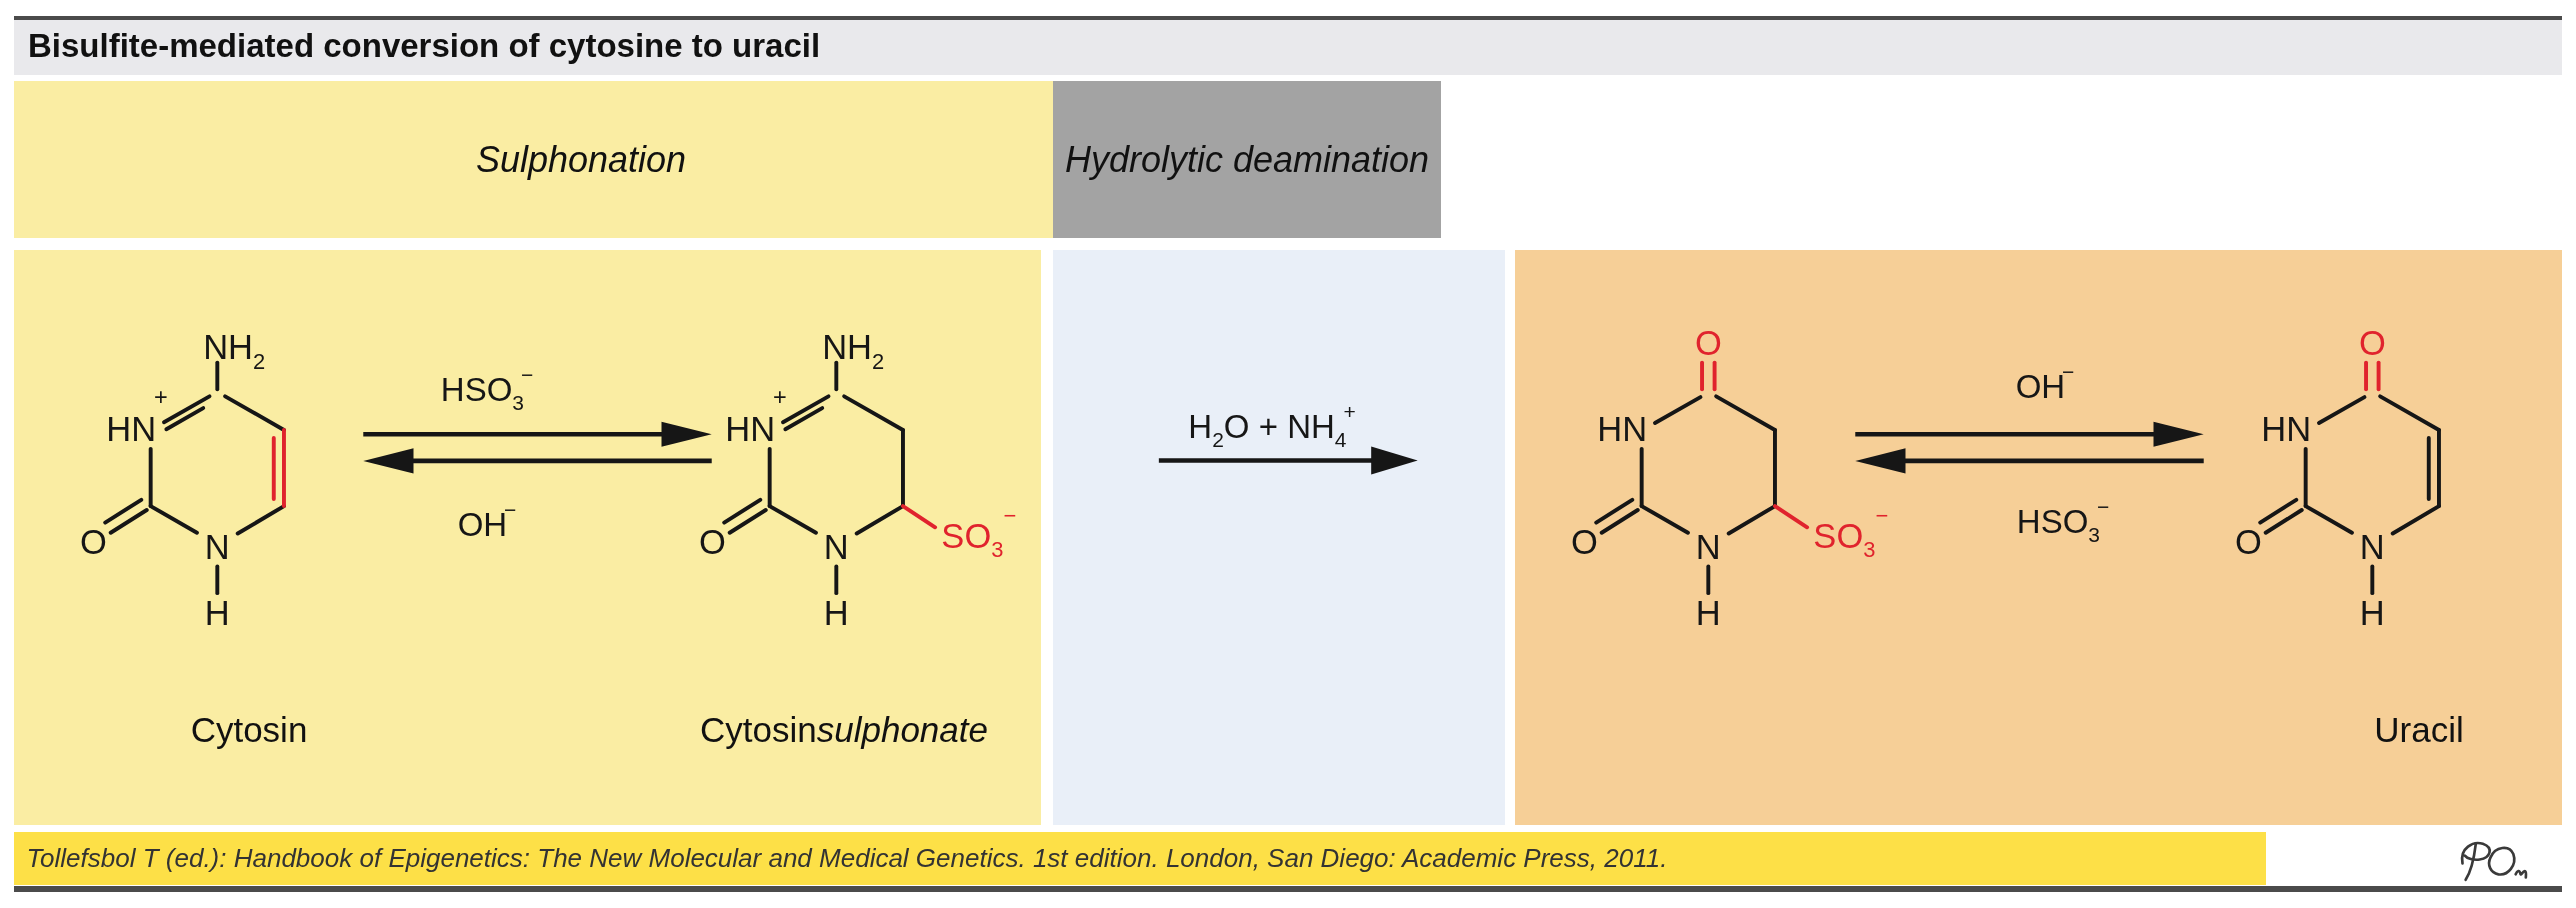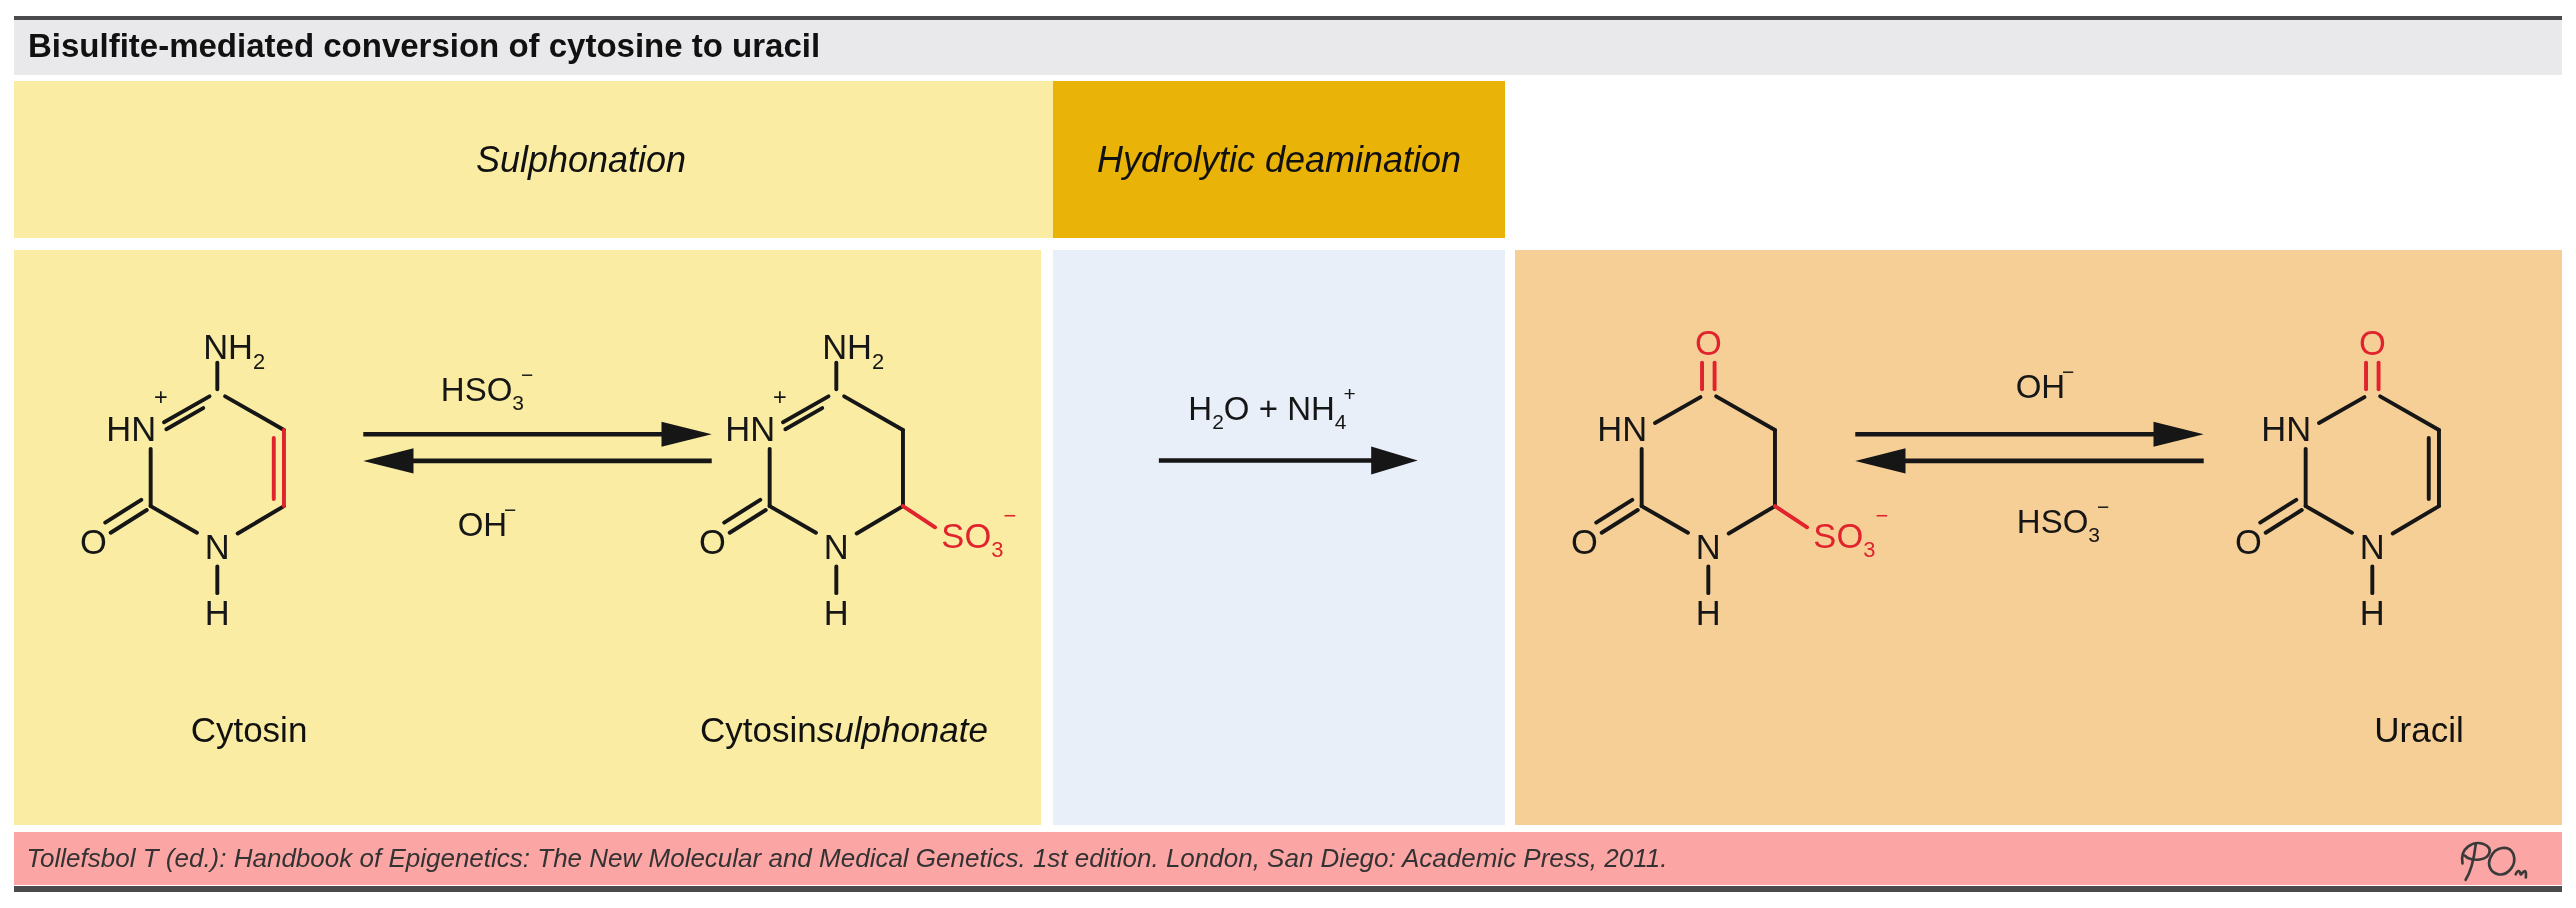--- a/index.html
+++ b/index.html
@@ -21,40 +21,40 @@
   svg.mol{position:absolute;overflow:visible;}
   svg.mol line{stroke:#161616;stroke-width:5;stroke-linecap:round;}
   svg.mol line.red{stroke:#E0232D;}
   .atom{font-size:44px;fill:#161616;font-family:"Liberation Sans",sans-serif;}
   .atom.red{fill:#E0232D;}
   .tsub{font-size:28px;}
   .plus{font-size:30px;}
   svg.arrow{position:absolute;overflow:visible;}
   svg.arrow line{stroke:#161616;stroke-width:6;}
   svg.arrow polygon{fill:#161616;}
-  .citation-band{position:absolute;left:14px;top:832px;width:2548px;height:53px;background:#fca5a5;}
+  .citation-band{position:absolute;left:14px;top:832px;width:2252px;height:53px;background:#fde047;}
   .citation-band .c{display:block;padding-left:12.6px;line-height:53px;font-style:italic;font-size:26px;color:#333;}
   .sig{position:absolute;left:2450px;top:835px;}
   .sig path{stroke:#3a3a3a;stroke-width:3.4;fill:none;stroke-linecap:round;}
 </style>
 </head>
 <body>
 
 <div class="fig">
 
   <div class="rule top"></div>
 
   <div class="title-band">
     <span class="t">Bisulfite-mediated conversion of cytosine to uracil</span>
   </div>
 
   <div class="panel-hdr" style="left:14px;width:1134px;background:#FAEDA3">
     <span>Sulphonation</span>
   </div>
-  <div class="panel-hdr" style="left:1053px;width:452px;background:#eab308">
+  <div class="panel-hdr" style="left:1053px;width:388px;background:#a3a3a3">
     <span>Hydrolytic deamination</span>
   </div>
 
   <div class="panel-body" style="left:14px;width:1027px;background:#FAEDA3"></div>
   <div class="panel-body" style="left:1053px;width:452px;background:#E9EFF8"></div>
   <div class="panel-body" style="left:1515px;width:1047px;background:#F6CF97"></div>
 
   <svg class="mol" style="left:68px;top:314px" width="330" height="345" viewBox="0 0 420 440">
     <g>
       <line x1="190" y1="96" x2="190" y2="62"></line>
@@ -116,21 +116,21 @@
       <text class="atom" x="190" y="312" text-anchor="middle">N</text>
       <text class="atom" x="190" y="396" text-anchor="middle">H</text>
       <text class="atom red" x="324" y="298"><tspan>SO</tspan><tspan class="tsub" dy="12">3</tspan><tspan class="tsub" dy="-44">−</tspan></text>
     </g>
   </svg>
 
   <svg class="arrow" style="left:1154px;top:445px" width="267" height="31" viewBox="0 0 340 40">
     <line x1="4" y1="20" x2="282" y2="20"></line>
     <polygon points="278,2 278,38 338,20"></polygon>
   </svg>
-  <div class="formula" style="left:1272px;top:382px"><span>H</span><span class="sub">2</span><span>O + NH</span><span class="sub">4</span><span class="sup">+</span></div>
+  <div class="formula" style="left:1272px;top:400px"><span>H</span><span class="sub">2</span><span>O + NH</span><span class="sub">4</span><span class="sup">+</span></div>
 
   <svg class="mol" style="left:1559px;top:314px" width="330" height="345" viewBox="0 0 420 440">
     <g>
       <line x1="180" y1="106" x2="122" y2="139"></line>
       <line x1="105" y1="172" x2="105" y2="245"></line>
       <line x1="100" y1="250" x2="54" y2="279"></line>
       <line x1="93" y1="237" x2="47" y2="266"></line>
       <line x1="105" y1="245" x2="164" y2="279"></line>
       <line x1="216" y1="280" x2="275" y2="245"></line>
       <line x1="275" y1="148" x2="200" y2="105"></line>

